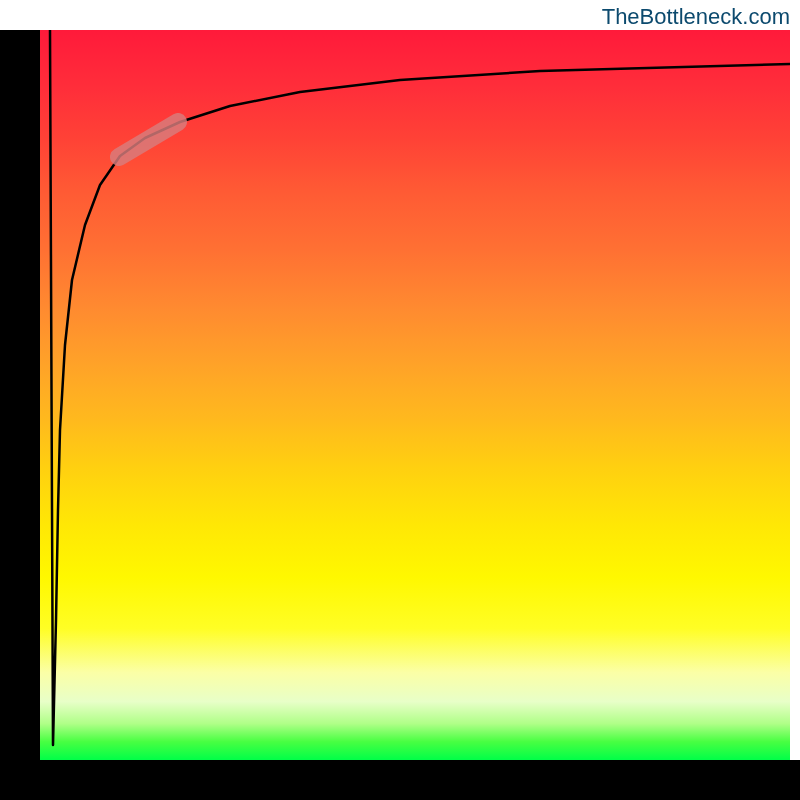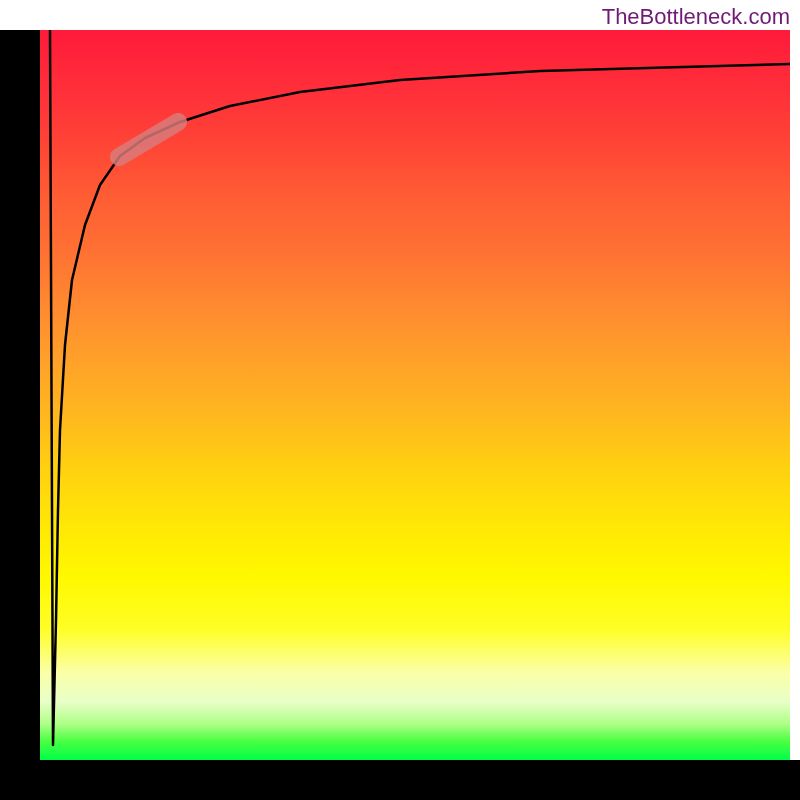--- a/index.html
+++ b/index.html
@@ -11,21 +11,21 @@
       width: 800px;
       height: 800px;
       background: #ffffff;
       position: relative;
       font-family: Arial, sans-serif;
     }
     .watermark {
       position: absolute;
       top: 4px;
       right: 10px;
-      color: #701a75;
+      color: #0c4a6e;
       font-size: 22px;
       font-weight: normal;
       z-index: 10;
     }
     .chart-container {
       position: absolute;
       top: 30px;
       left: 40px;
       width: 750px;
       height: 730px;

